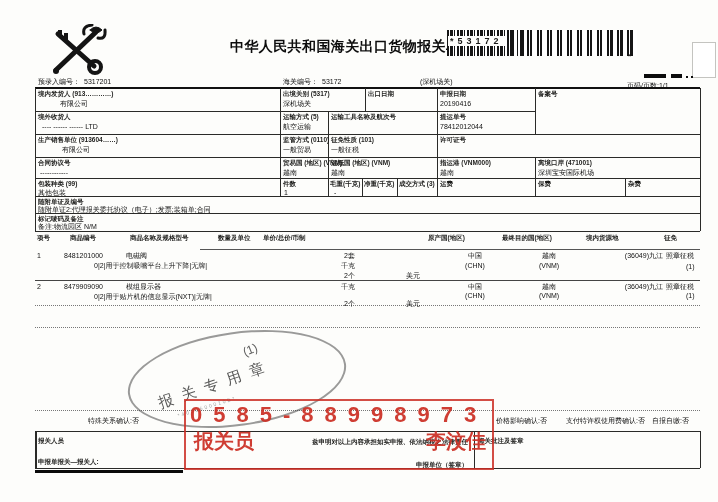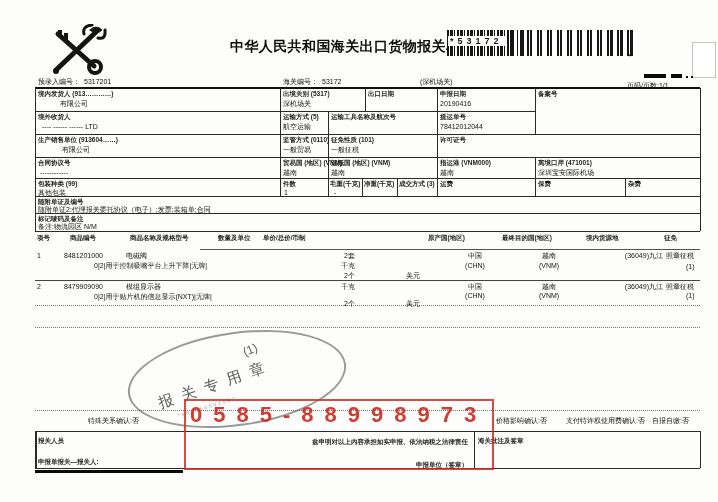--- a/index.html
+++ b/index.html
@@ -201,14 +201,18 @@
   <div class="t val" style="left:652px;top:417px">自报自缴:否</div>
 
   <div class="t lab" style="left:38px;top:437px">报关人员</div>
   <div class="t lab" style="left:38px;top:458px">申报单报关—报关人:</div>
   <div class="t lab rgt" style="left:280px;top:438px;width:188px">兹申明对以上内容承担如实申报、依法纳税之法律责任</div>
   <div class="t lab rgt" style="left:380px;top:461px;width:88px">申报单位（签章）</div>
   <div class="t lab" style="left:478px;top:437px">海关批注及签章</div>
 
   <div class="stampbox"></div>
   <div class="t red" style="left:190px;top:402px;font-size:22px;letter-spacing:11px">0585-88998973</div>
+  <div class="t red" style="left:194px;top:430px;width:292px;display:flex;justify-content:space-between;font-size:20px">
+    <span>报关员</span>
+    <span>李汶佳</span>
+  </div>
 
 </div>
 
 </body></html>

